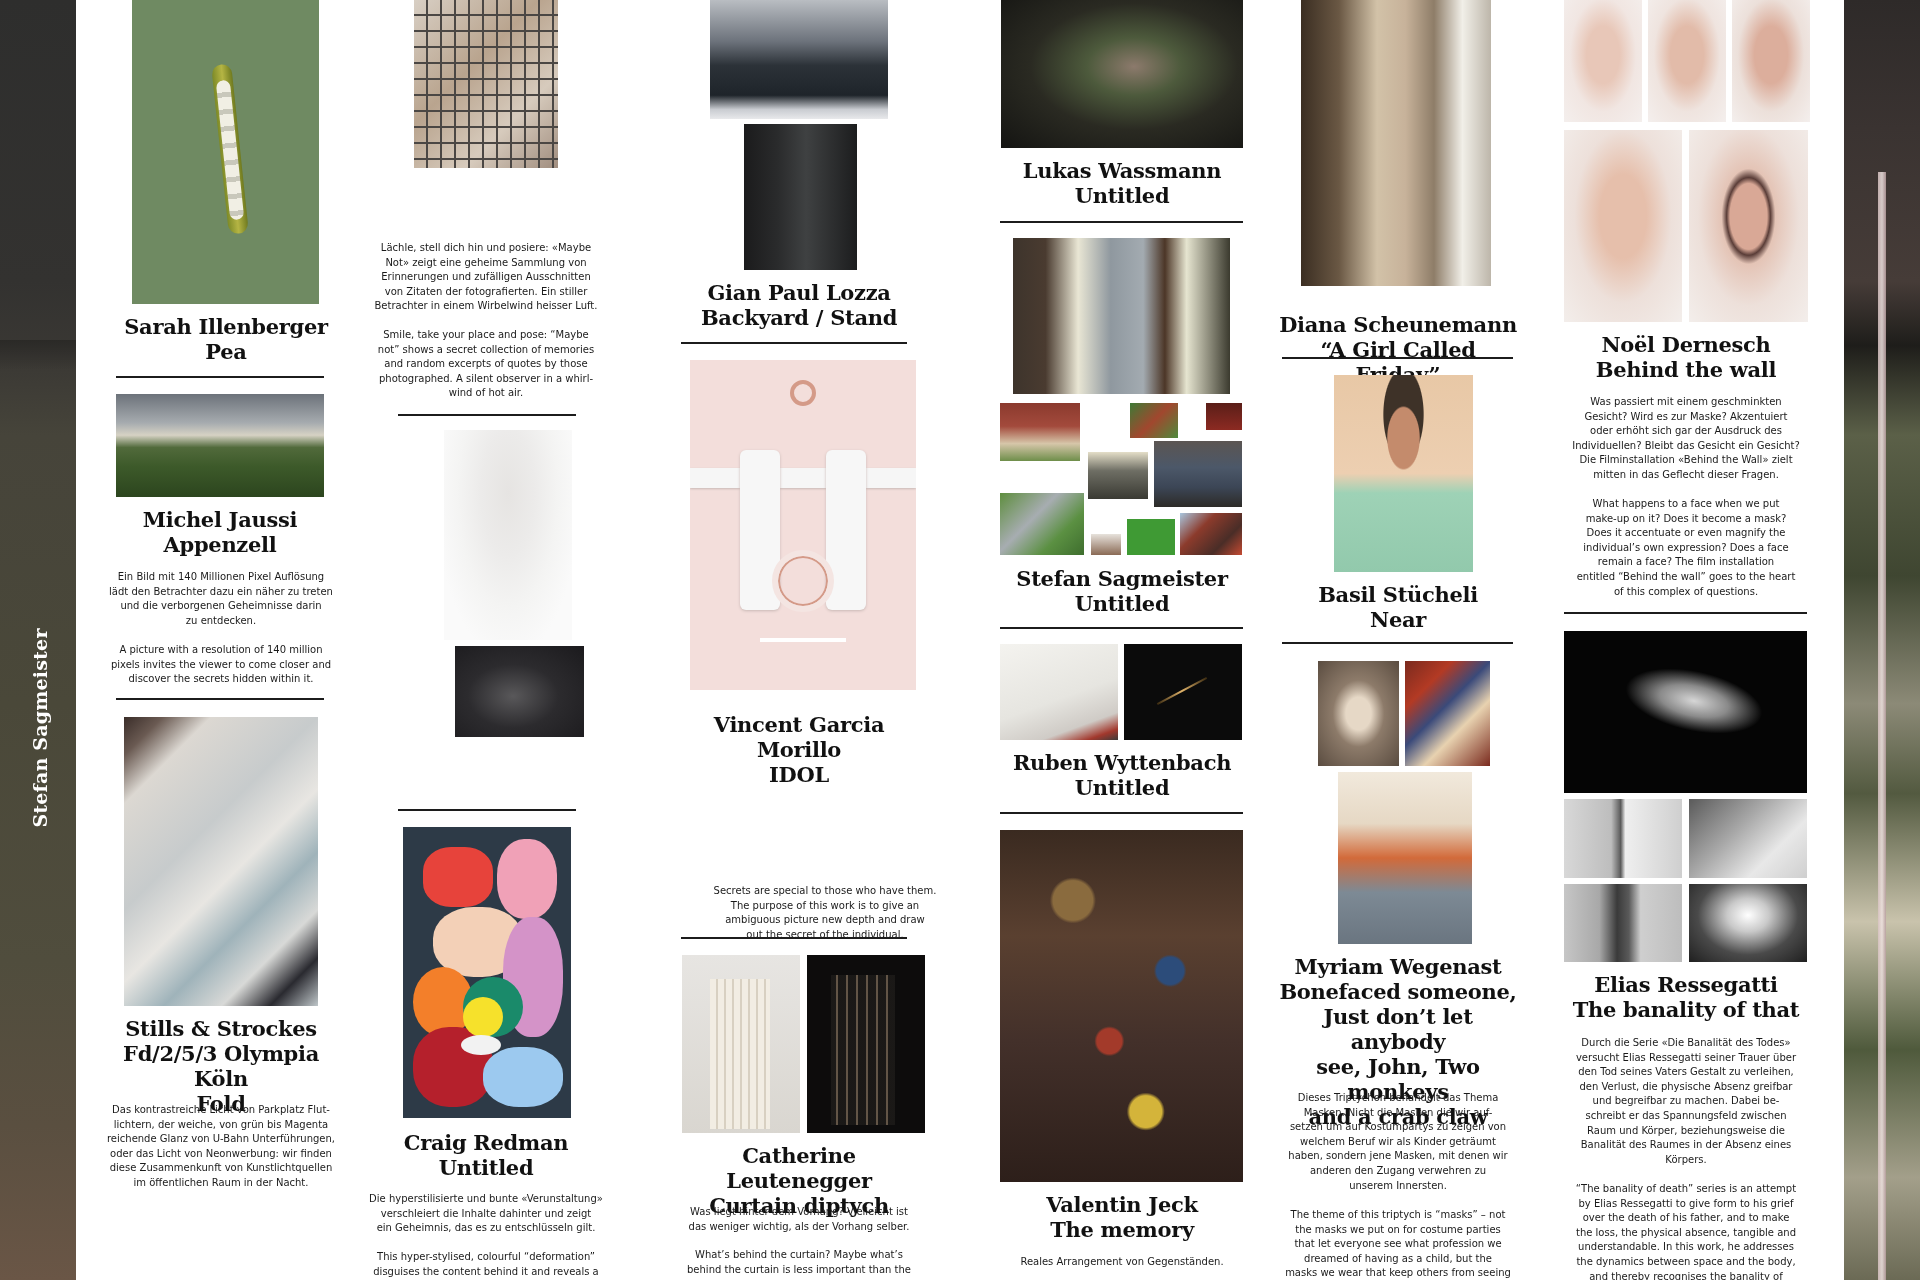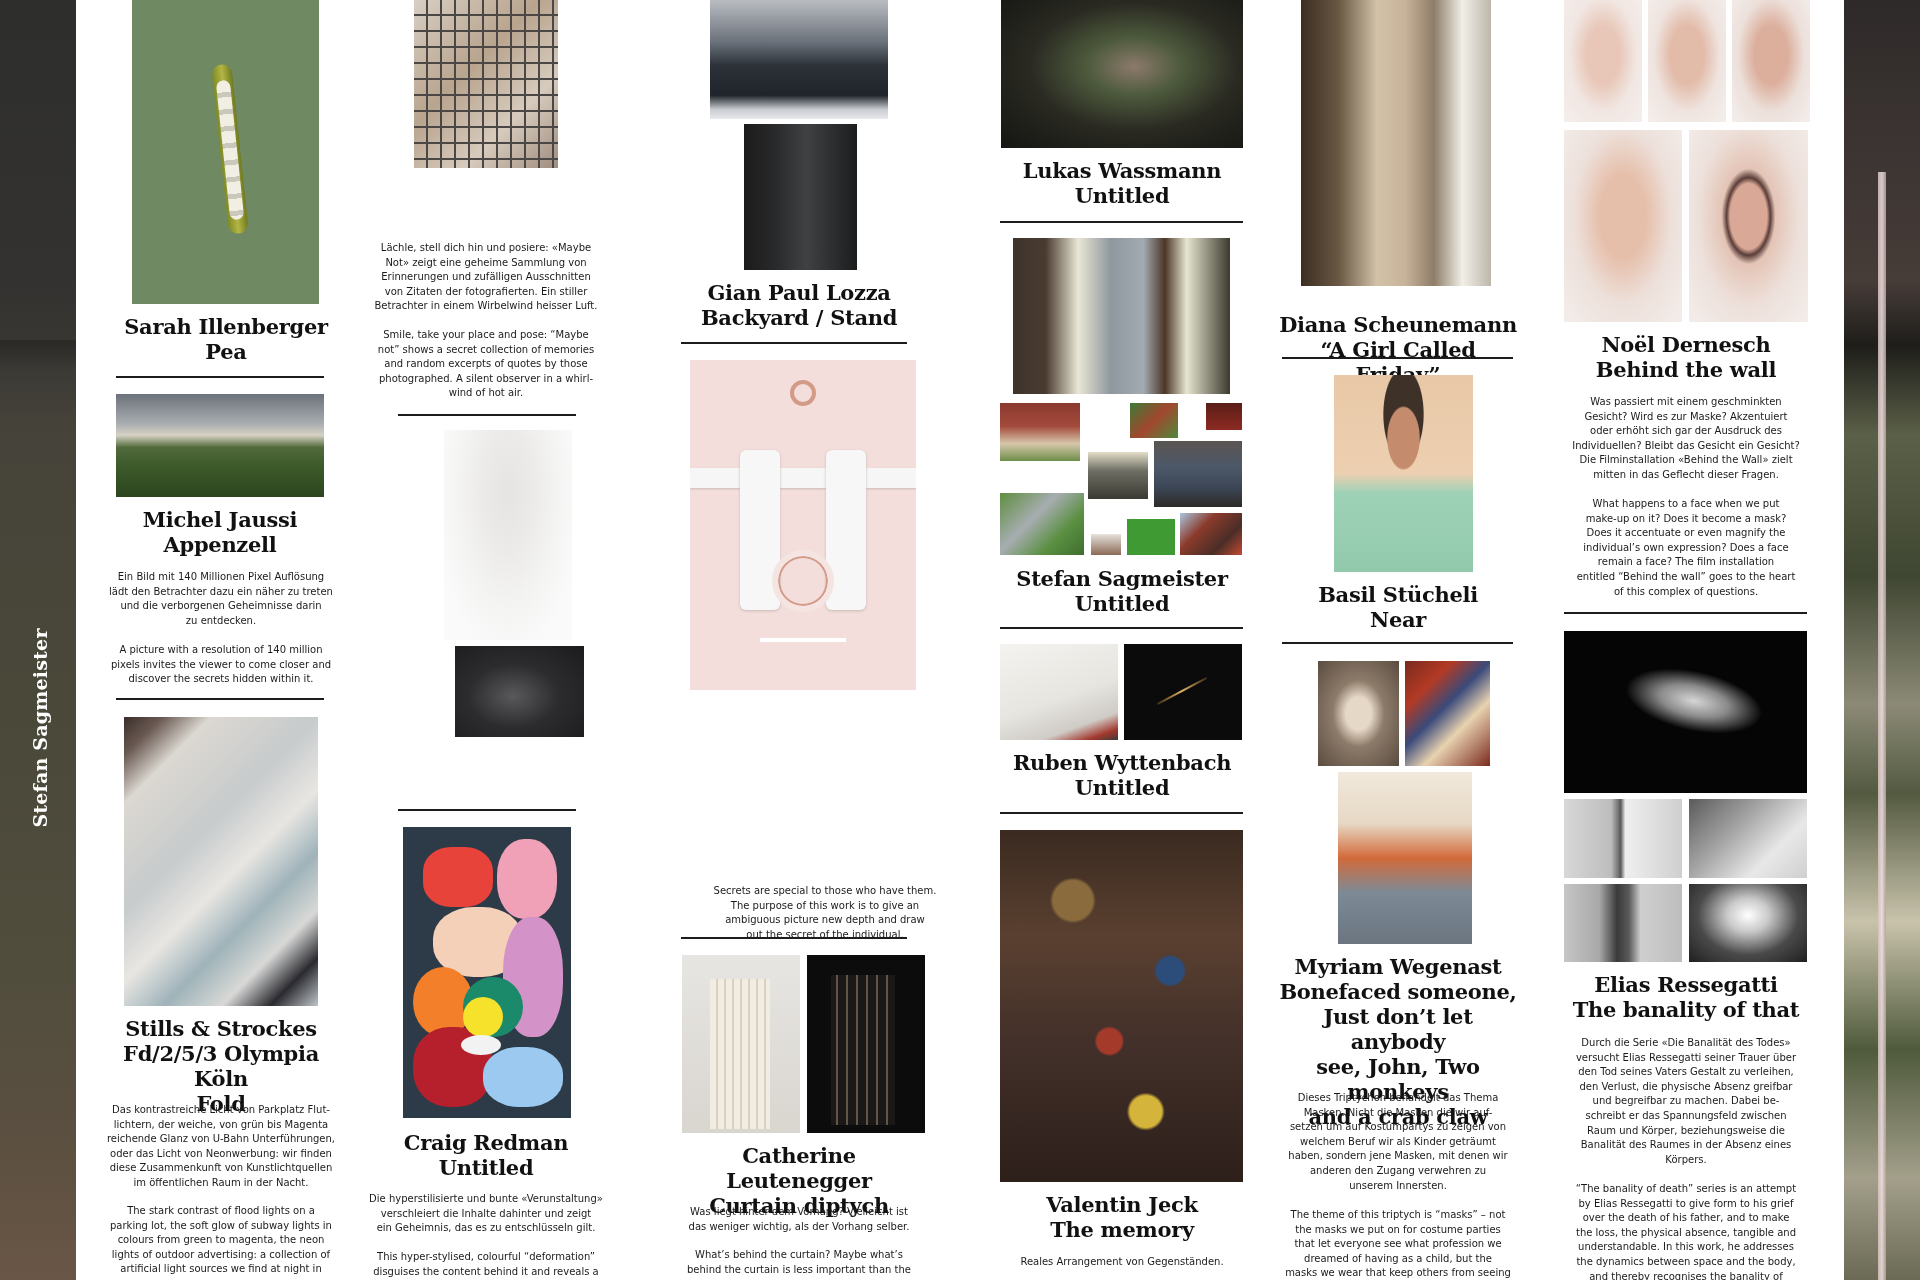--- a/index.html
+++ b/index.html
@@ -97,25 +97,20 @@
     <div>Stills &amp; Strockes</div>
     <div>Fd/2/5/3 Olympia Köln</div>
     <div>Fold</div>
   </div>
   <div class="abs body-text" style="left:25px; top:1103px; width:240px;">Das kontrastreiche Licht von Parkplatz Flut-
 lichtern, der weiche, von grün bis Magenta
 reichende Glanz von U-Bahn Unterführungen,
 oder das Licht von Neonwerbung: wir finden
 diese Zusammenkunft von Kunstlichtquellen
 im öffentlichen Raum in der Nacht.</div>
-  <div class="abs body-text" style="left:25px; top:1204px; width:240px;">The stark contrast of flood lights on a
-parking lot, the soft glow of subway lights in
-colours from green to magenta, the neon
-lights of outdoor advertising: a collection of
-artificial light sources we find at night in</div>
 
   <div class="img" style="left:338px; top:0; width:144px; height:168px;
        background:
          repeating-linear-gradient(90deg, transparent 0 12px, #4b4744 12px 14px),
          repeating-linear-gradient(180deg, transparent 0 14px, #4b4744 14px 16px),
          linear-gradient(135deg,#d8cfc4,#b9a48e 40%,#d7cbbd 70%,#a08d7e);"></div>
   <div class="abs body-text" style="left:290px; top:241px; width:240px;">Lächle, stell dich hin und posiere: «Maybe
 Not» zeigt eine geheime Sammlung von
 Erinnerungen und zufälligen Ausschnitten
 von Zitaten der fotografierten. Ein stiller
@@ -166,20 +161,24 @@
   <div class="abs rule" style="left:605px; top:342px; width:226px;"></div>
 
   <div class="img" style="left:614px; top:360px; width:226px; height:330px; background:#f3dedb; overflow:hidden;">
     <div style="position:absolute; left:0; top:108px; width:226px; height:20px; background:#f6f6f6; box-shadow:0 1px 2px #c8b8b5;"></div>
     <div style="position:absolute; left:50px; top:90px; width:40px; height:160px; border-radius:6px; background:#f7f7f7; box-shadow:0 1px 3px #c8b8b5;"></div>
     <div style="position:absolute; left:136px; top:90px; width:40px; height:160px; border-radius:6px; background:#f7f7f7; box-shadow:0 1px 3px #c8b8b5;"></div>
     <div style="position:absolute; left:82px; top:190px; width:62px; height:62px; border-radius:50%; border:6px solid #f4e5e2; box-shadow:0 0 0 2px #d49a88 inset;"></div>
     <div style="position:absolute; left:100px; top:20px; width:26px; height:26px; border-radius:50%; border:4px solid #d49a88;"></div>
     <div style="position:absolute; left:70px; top:278px; width:86px; height:4px; background:#ffffff;"></div>
   </div>
+  <div class="abs title" style="left:603px; top:712px; width:240px;">
+    <div>Vincent Garcia Morillo</div>
+    <div>IDOL</div>
+  </div>
   <div class="abs body-text" style="left:624px; top:864px; width:250px;margin-top:20px;">Secrets are special to those who have them.
 The purpose of this work is to give an
 ambiguous picture new depth and draw
 out the secret of the individual.</div>
   <div class="abs rule" style="left:605px; top:937px; width:226px;"></div>
 
   <div class="img" style="left:606px; top:955px; width:118px; height:178px;
        background:linear-gradient(180deg,#e7e5e2,#d9d6d0); overflow:hidden;">
     <div style="position:absolute; left:28px; top:24px; width:60px; height:150px; background:repeating-linear-gradient(90deg,#f2ede3 0 6px,#d8d0c1 6px 8px);"></div>
   </div>

